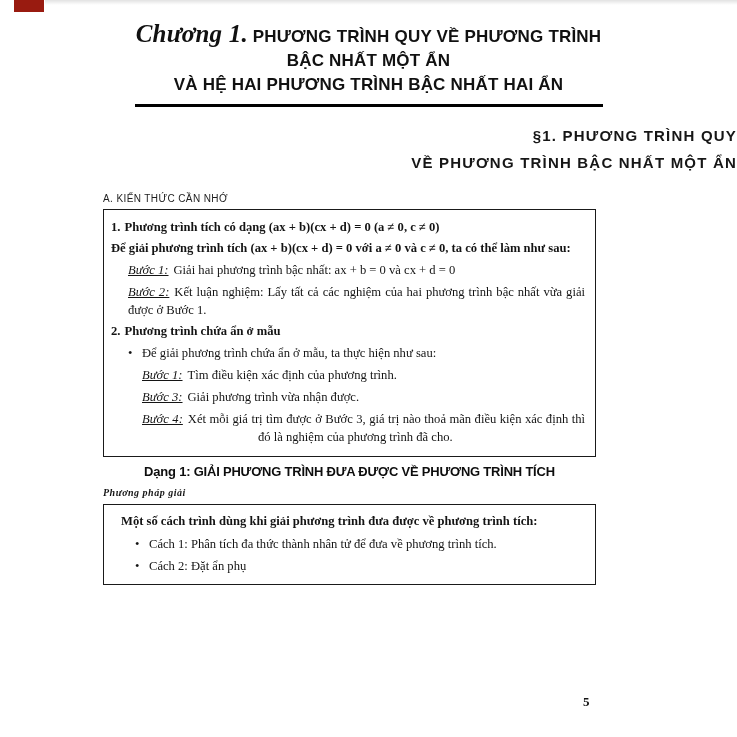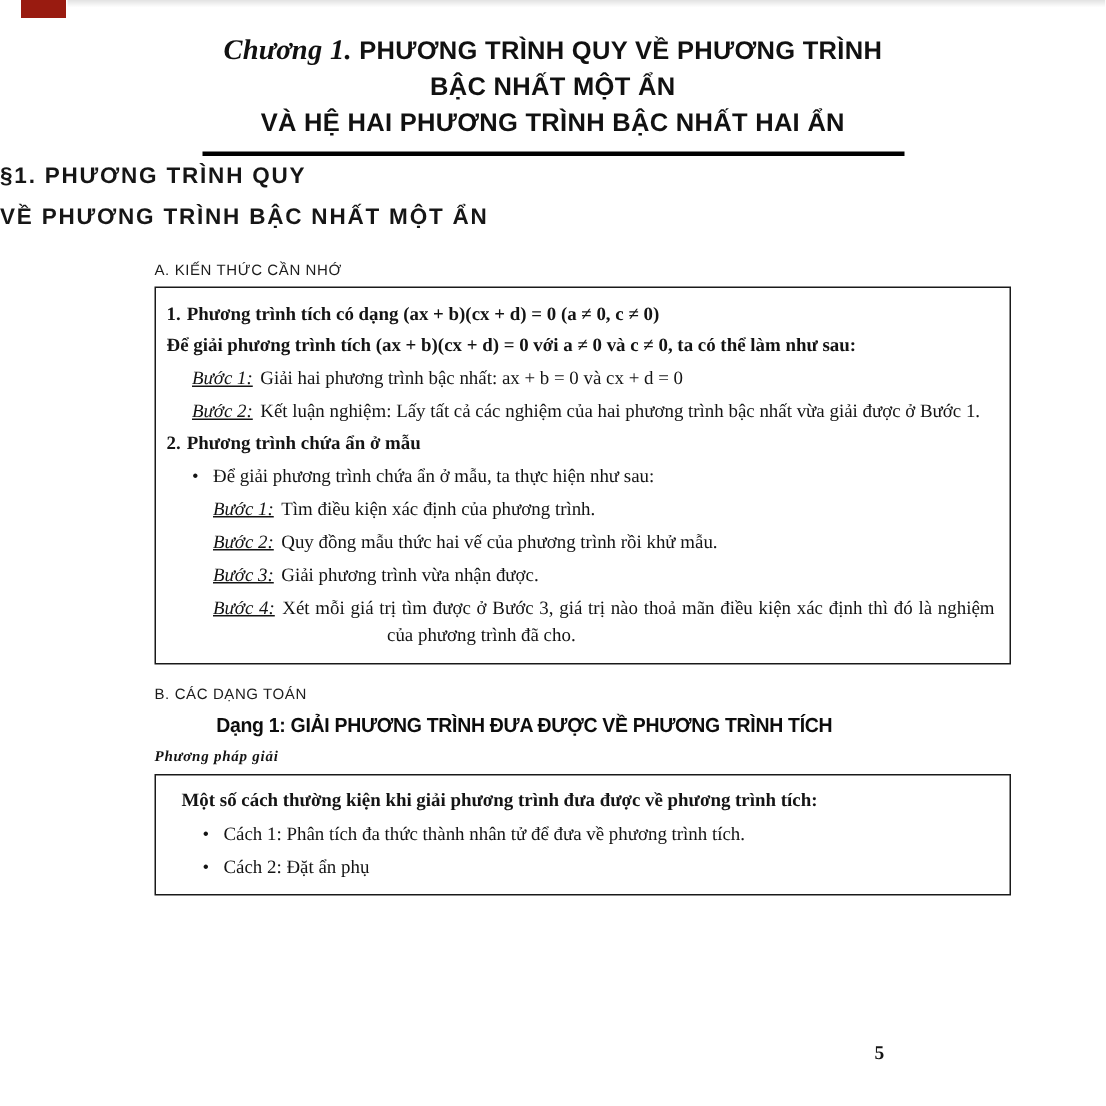--- a/index.html
+++ b/index.html
@@ -26,50 +26,51 @@
     font-weight:bold;
     font-size:17px;
     line-height:24px;
     color:#111;
     letter-spacing:.2px;
   }
   .chapter-label{
     font-family:"Liberation Serif", serif;
     font-style:italic;
     font-weight:bold;
-    font-size:19px;
+    font-size:25px;
   }
   .chapter-label::first-letter{font-size:26px;}
   .chapter-rule{
     width:468px;height:3px;background:#000;
     margin:7px auto 0 auto;
   }
   
   .section1{
-    text-align:left;
+    margin-top:15px;
+    text-align:right;
     font-family:"Liberation Sans", sans-serif;
     font-weight:bold;
     font-size:15px;
     line-height:27px;
     letter-spacing:1.2px;
     color:#161616;
   }
   
   .big-heading{
     margin:17px 0 5px 103px;
     font-family:"Liberation Sans", sans-serif;
     font-size:10px;
     letter-spacing:.4px;
     color:#1c1c1c;
   }
   .heading-b{margin-top:15px;}
   
   .kbox{
     margin-left:103px;
-    width:571px;
+    width:493px;
     box-sizing:border-box;
     border:1.6px solid #1a1a1a;
     padding:5px 10px 7px 7px;
     font-size:12.6px;
     line-height:18px;
   }
   .kbox p{margin:3px 0;text-align:justify;font-weight:bold;}
   .item-title{
     font-weight:bold;
     margin:3px 0 2px 0;
@@ -168,38 +169,34 @@
     </div>
 
     <div class="bullet-row">
       <span class="bullet-glyph">•</span><span>Để giải phương trình chứa ẩn ở mẫu, ta thực hiện như sau:</span>
     </div>
 
     <div class="substep">
       <span class="step-label">Bước 1:</span><span>Tìm điều kiện xác định của phương trình.</span>
     </div>
     <div class="substep">
-      <span class="step-label">Bước 2:</span><span>Quy đồng mẫu thức hai vế của phương trình rồi khử mẫu.</span>
-    </div>
-    <div class="substep">
       <span class="step-label">Bước 3:</span><span>Giải phương trình vừa nhận được.</span>
     </div>
     <div class="substep hang">
       <span class="step-label">Bước 4:</span><span>Xét mỗi giá trị tìm được ở Bước 3, giá trị nào thoả mãn điều kiện xác định thì đó là nghiệm của phương trình đã cho.</span>
     </div>
   </div>
 
-  <div class="big-heading heading-b">B. CÁC DẠNG TOÁN</div>
 
   <div class="dang-title">Dạng 1: GIẢI PHƯƠNG TRÌNH ĐƯA ĐƯỢC VỀ PHƯƠNG TRÌNH TÍCH</div>
 
   <div class="method-label">Phương pháp giải</div>
 
   <div class="kbox mbox">
-    <p>Một số cách thường kiện khi giải phương trình đưa được về phương trình tích:</p>
+    <p>Một số cách trình dùng khi giải phương trình đưa được về phương trình tích:</p>
     <div class="bullet-row">
       <span class="bullet-glyph">•</span><span>Cách 1: Phân tích đa thức thành nhân tử để đưa về phương trình tích.</span>
     </div>
     <div class="bullet-row">
       <span class="bullet-glyph">•</span><span>Cách 2: Đặt ẩn phụ</span>
     </div>
   </div>
 
   <div class="page-number">5</div>
 

